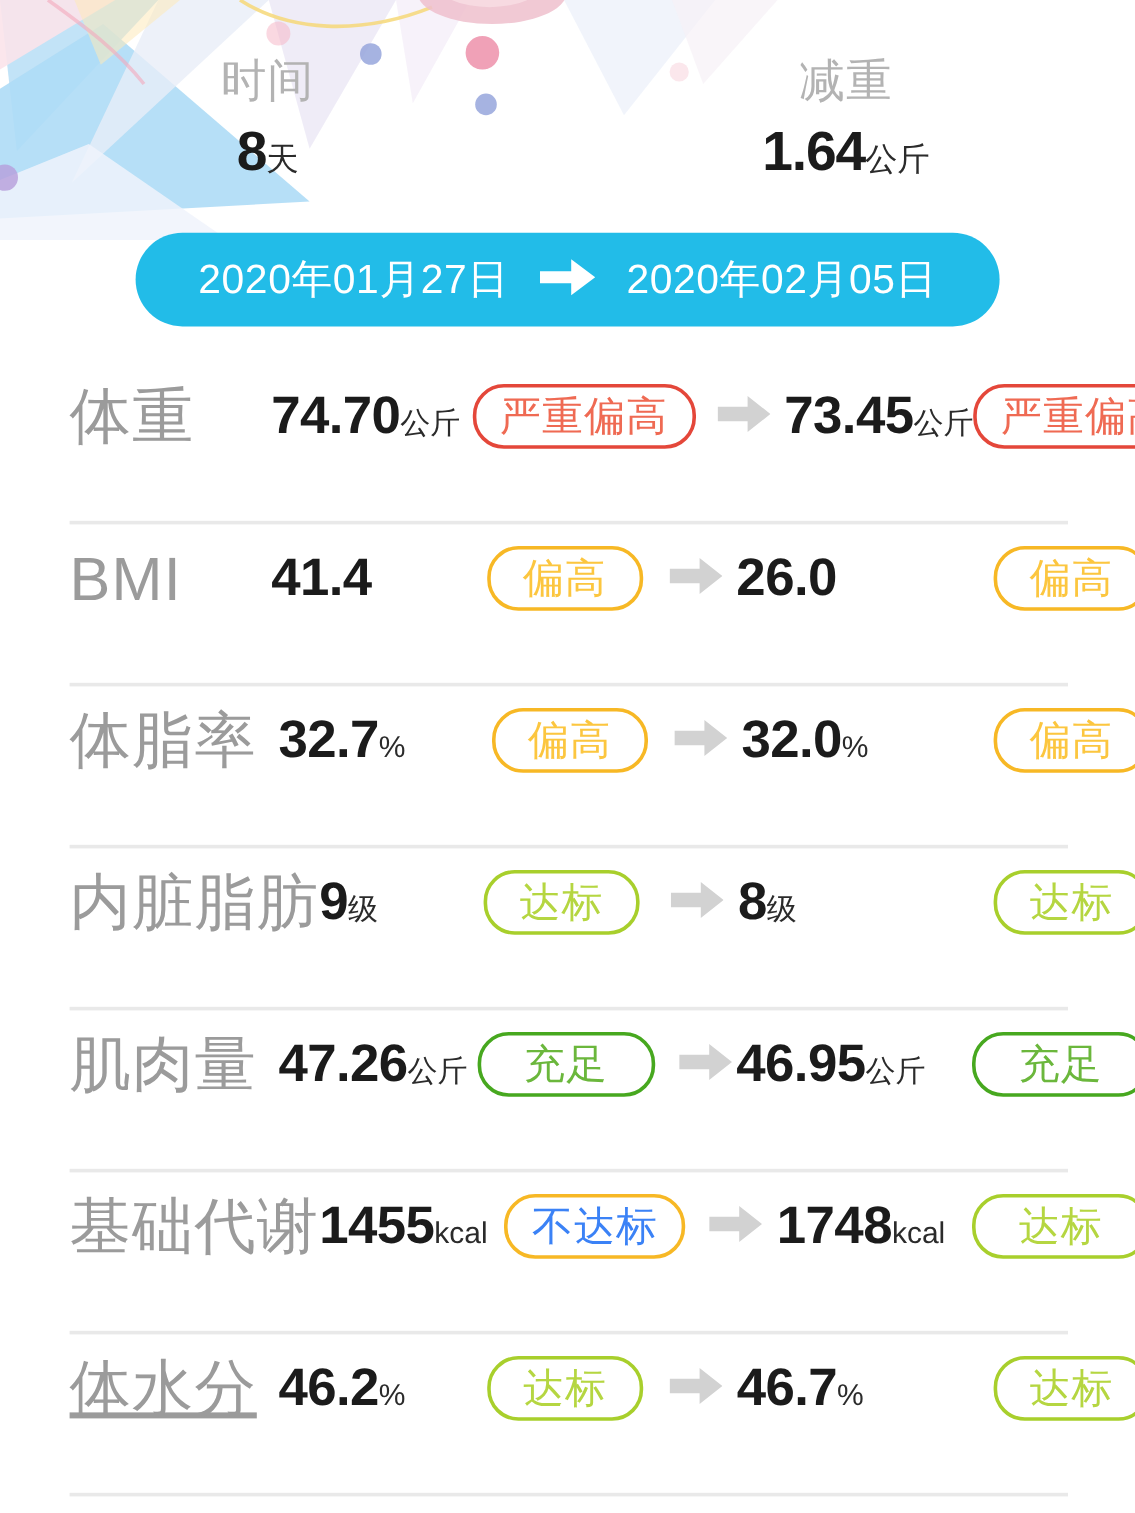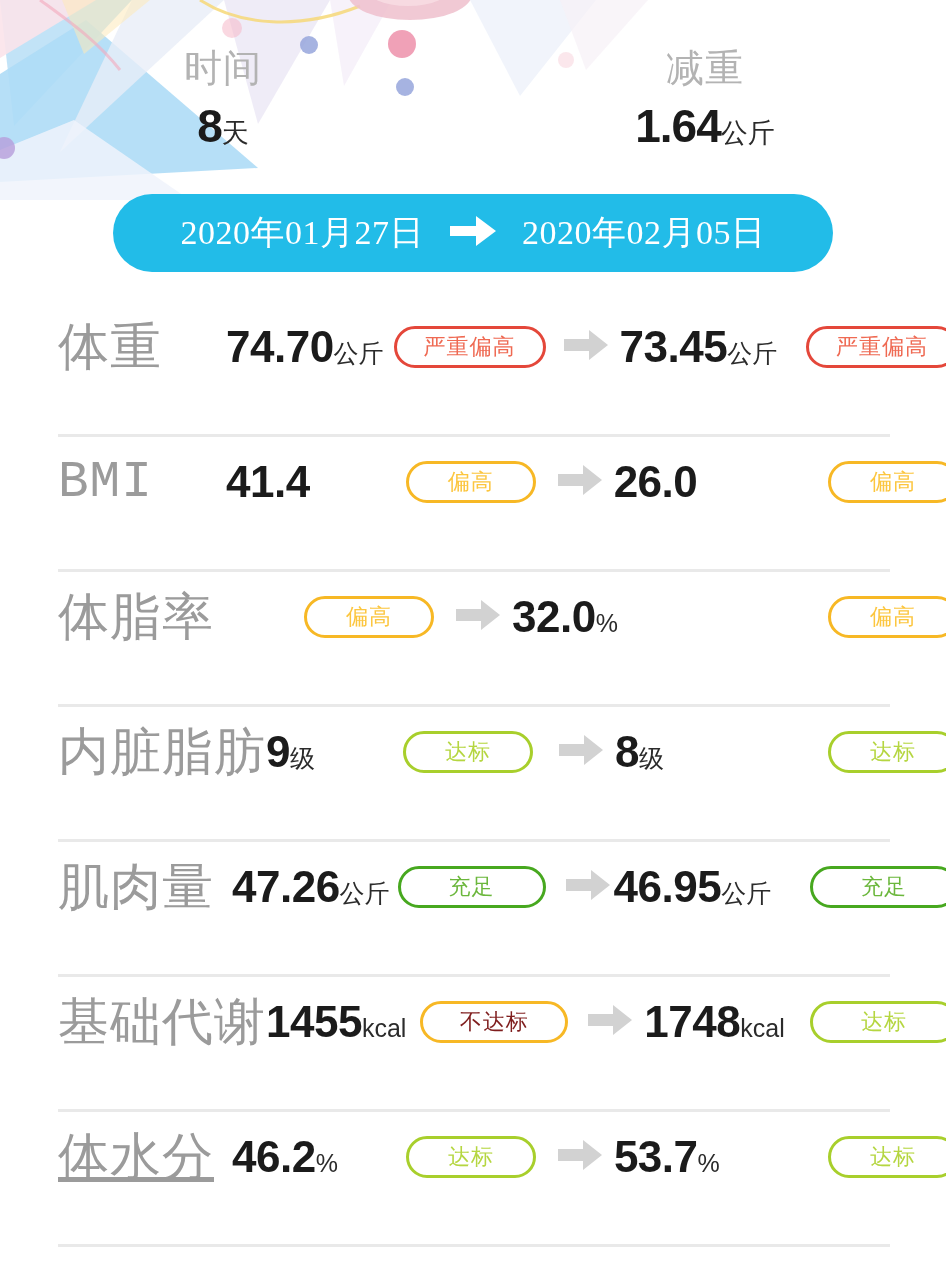--- a/index.html
+++ b/index.html
@@ -71,21 +71,20 @@
   .date-pill {
     position: absolute;
     left: 113px; top: 194px;
     width: 720px; height: 78px;
     background: #22bce8;
     border-radius: 39px;
     display: flex;
     align-items: center;
     justify-content: center;
     gap: 26px;
-    font-family: Liberation Serif, serif;
   }
   .date-text {
     font-size: 34px;
     color: #ffffff;
     letter-spacing: .5px;
     font-weight: 400;
     white-space: nowrap;
   }
   .arrow-white { flex: 0 0 auto; }
 
@@ -138,30 +137,30 @@
   }
   .val-unit {
     font-size: 25px;
     font-weight: 400;
     color: #2b2b2b;
   }
 
   
   .badge {
     flex: 0 0 auto;
-    height: 42px;
+    height: 54px;
     min-width: 120px;
     padding: 0 20px;
     border-radius: 26px;
     border: 3px solid #ccc;
     background: #fff;
     display: flex;
     align-items: center;
     justify-content: center;
-    font-size: 22px;
+    font-size: 34px;
     letter-spacing: 1px;
     font-weight: 400;
     white-space: nowrap;
   }
 
   .arrow-grey { flex: 0 0 auto; }
 
   .spacer { flex: 1 1 auto; }
 </style>
 </head>
@@ -229,40 +228,41 @@
             </svg></span>
           <span style="width: 12px; flex: 0 0 auto;"></span>
           <span class="val"><span class="val-num">73.45</span><span class="val-unit">公斤</span></span>
           <span class="spacer"></span>
           <span class="badge" style="border-color: rgb(228, 71, 58); color: rgb(239, 106, 83); min-width: 152px; margin-right: -12px;">严重偏高</span>
         </div>
         <div class="divider" style="background: rgb(233, 233, 233);"></div>
       </div>
       <div class="row">
         <div class="row-inner">
-          <span class="metric-label" style="min-width: 150px; font-family: Liberation Mono, monospace;">BMI</span>
+          <span class="metric-label" style="min-width: 150px;">BMI</span>
           <span style="width: 18px; flex: 0 0 auto;"></span>
           <span class="val"><span class="val-num">41.4</span></span>
           <span style="width: 96px; flex: 0 0 auto;"></span>
           <span class="badge" style="border-color: rgb(247, 184, 37); color: rgb(252, 198, 63); min-width: 130px;">偏高</span>
           <span style="width: 22px; flex: 0 0 auto;"></span>
           <span class="arrow-grey"><svg width="44" height="32" viewBox="0 0 44 32">
               <path d="M0,10 L25,10 L25,1 L44,16 L25,31 L25,22 L0,22 Z" fill="#d2d2d2"></path>
             </svg></span>
           <span style="width: 12px; flex: 0 0 auto;"></span>
           <span class="val"><span class="val-num">26.0</span></span>
           <span class="spacer"></span>
           <span class="badge" style="border-color: rgb(247, 184, 37); color: rgb(252, 198, 63); min-width: 130px; margin-right: -12px;">偏高</span>
         </div>
         <div class="divider" style="background: rgb(233, 233, 233);"></div>
       </div>
       <div class="row">
         <div class="row-inner">
           <span class="metric-label" style="min-width: 150px;">体脂率</span>
           <span style="width: 18px; flex: 0 0 auto;"></span>
+          <span class="val"><span class="val-num">32.7</span><span class="val-unit">%</span></span>
           <span style="width: 72px; flex: 0 0 auto;"></span>
           <span class="badge" style="border-color: rgb(247, 184, 37); color: rgb(252, 198, 63); min-width: 130px;">偏高</span>
           <span style="width: 22px; flex: 0 0 auto;"></span>
           <span class="arrow-grey"><svg width="44" height="32" viewBox="0 0 44 32">
               <path d="M0,10 L25,10 L25,1 L44,16 L25,31 L25,22 L0,22 Z" fill="#d2d2d2"></path>
             </svg></span>
           <span style="width: 12px; flex: 0 0 auto;"></span>
           <span class="val"><span class="val-num">32.0</span><span class="val-unit">%</span></span>
           <span class="spacer"></span>
           <span class="badge" style="border-color: rgb(247, 184, 37); color: rgb(252, 198, 63); min-width: 130px; margin-right: -12px;">偏高</span>
@@ -302,21 +302,21 @@
           <span class="spacer"></span>
           <span class="badge" style="border-color: rgb(71, 168, 31); color: rgb(107, 183, 60); min-width: 148px; margin-right: -12px;">充足</span>
         </div>
         <div class="divider" style="background: rgb(233, 233, 233);"></div>
       </div>
       <div class="row">
         <div class="row-inner">
           <span class="metric-label" style="min-width: 172px;">基础代谢</span>
           <span class="val"><span class="val-num">1455</span><span class="val-unit">kcal</span></span>
           <span style="width: 14px; flex: 0 0 auto;"></span>
-          <span class="badge" style="border-color: rgb(247, 184, 37); color: #7f1d1d; min-width: 148px;">不达标</span>
+          <span class="badge" style="border-color: rgb(247, 184, 37); color: #3b82f6; min-width: 148px;">不达标</span>
           <span style="width: 20px; flex: 0 0 auto;"></span>
           <span class="arrow-grey"><svg width="44" height="32" viewBox="0 0 44 32">
               <path d="M0,10 L25,10 L25,1 L44,16 L25,31 L25,22 L0,22 Z" fill="#d2d2d2"></path>
             </svg></span>
           <span style="width: 12px; flex: 0 0 auto;"></span>
           <span class="val"><span class="val-num">1748</span><span class="val-unit">kcal</span></span>
           <span class="spacer"></span>
           <span class="badge" style="border-color: rgb(168, 207, 44); color: rgb(181, 214, 65); min-width: 148px; margin-right: -12px;">达标</span>
         </div>
         <div class="divider" style="background: rgb(233, 233, 233);"></div>
@@ -326,21 +326,21 @@
           <span class="metric-label" style="min-width: 150px; text-decoration: underline;">体水分</span>
           <span style="width: 18px; flex: 0 0 auto;"></span>
           <span class="val"><span class="val-num">46.2</span><span class="val-unit">%</span></span>
           <span style="width: 68px; flex: 0 0 auto;"></span>
           <span class="badge" style="border-color: rgb(168, 207, 44); color: rgb(181, 214, 65); min-width: 130px;">达标</span>
           <span style="width: 22px; flex: 0 0 auto;"></span>
           <span class="arrow-grey"><svg width="44" height="32" viewBox="0 0 44 32">
               <path d="M0,10 L25,10 L25,1 L44,16 L25,31 L25,22 L0,22 Z" fill="#d2d2d2"></path>
             </svg></span>
           <span style="width: 12px; flex: 0 0 auto;"></span>
-          <span class="val"><span class="val-num">53.7</span><span class="val-unit">%</span></span>
+          <span class="val"><span class="val-num">46.7</span><span class="val-unit">%</span></span>
           <span class="spacer"></span>
           <span class="badge" style="border-color: rgb(168, 207, 44); color: rgb(181, 214, 65); min-width: 130px; margin-right: -12px;">达标</span>
         </div>
         <div class="divider" style="background: rgb(233, 233, 233);"></div>
       </div>
     </div>
 
 </div>
 
 </body></html>

